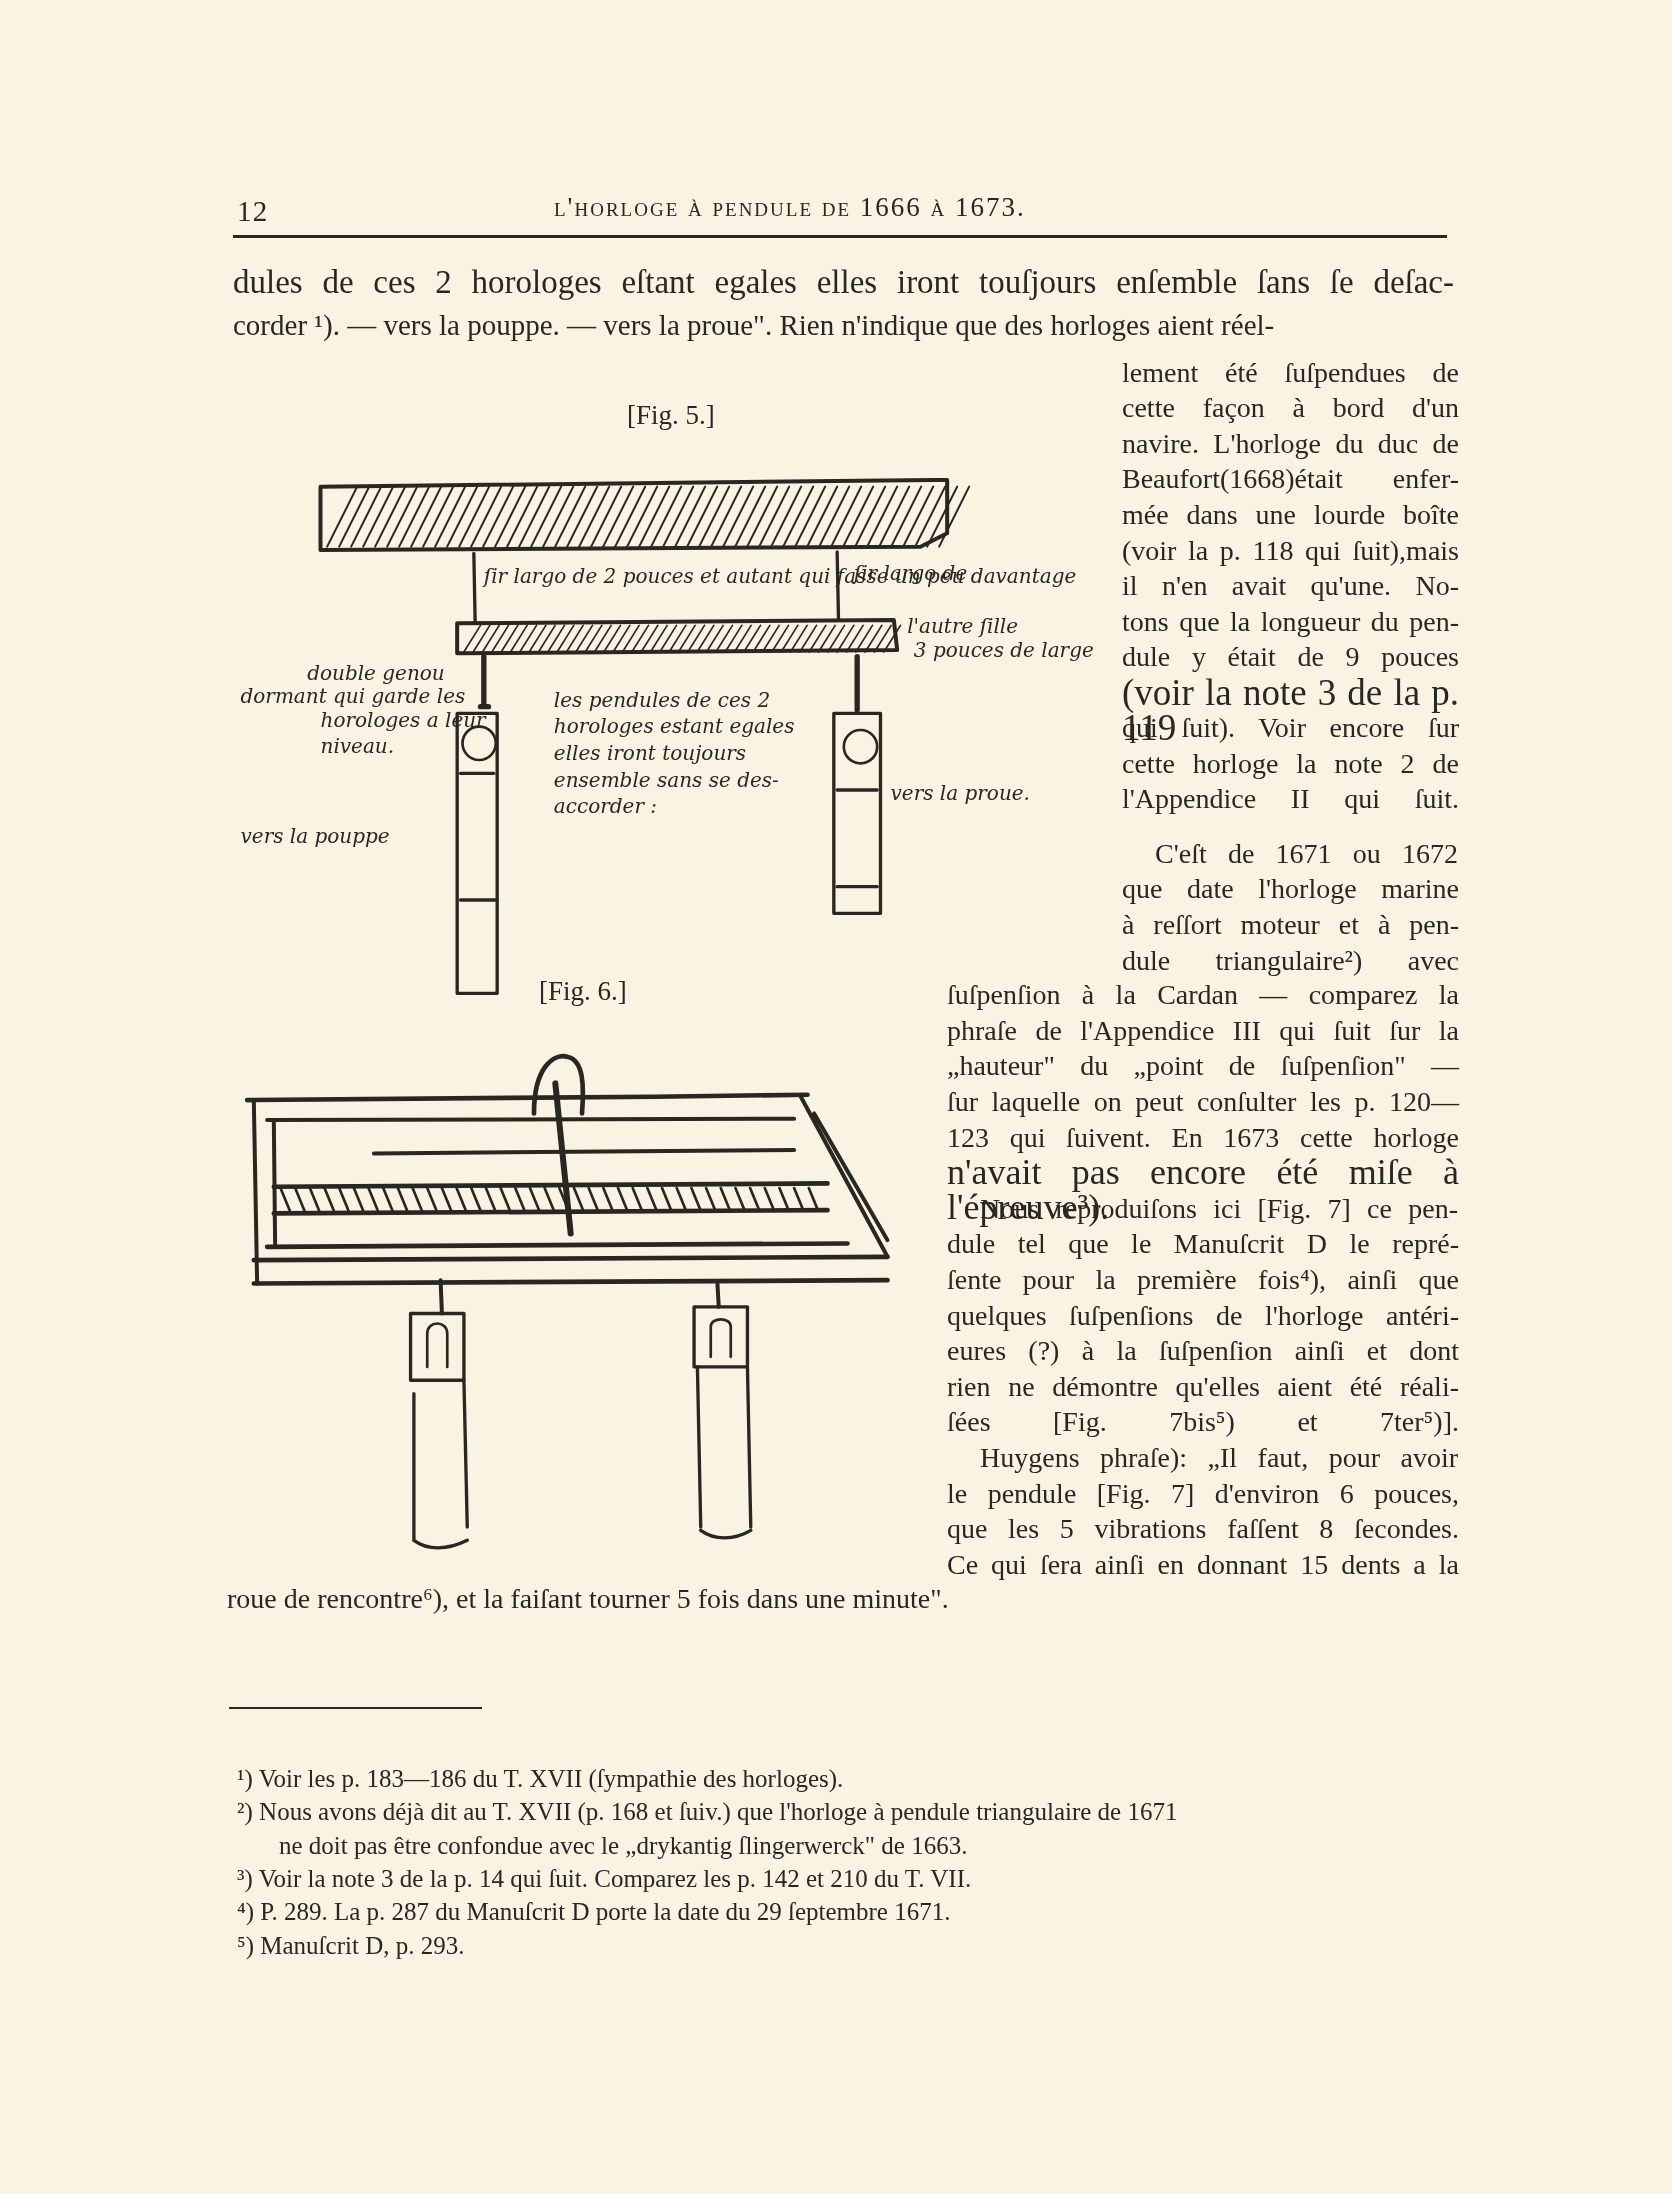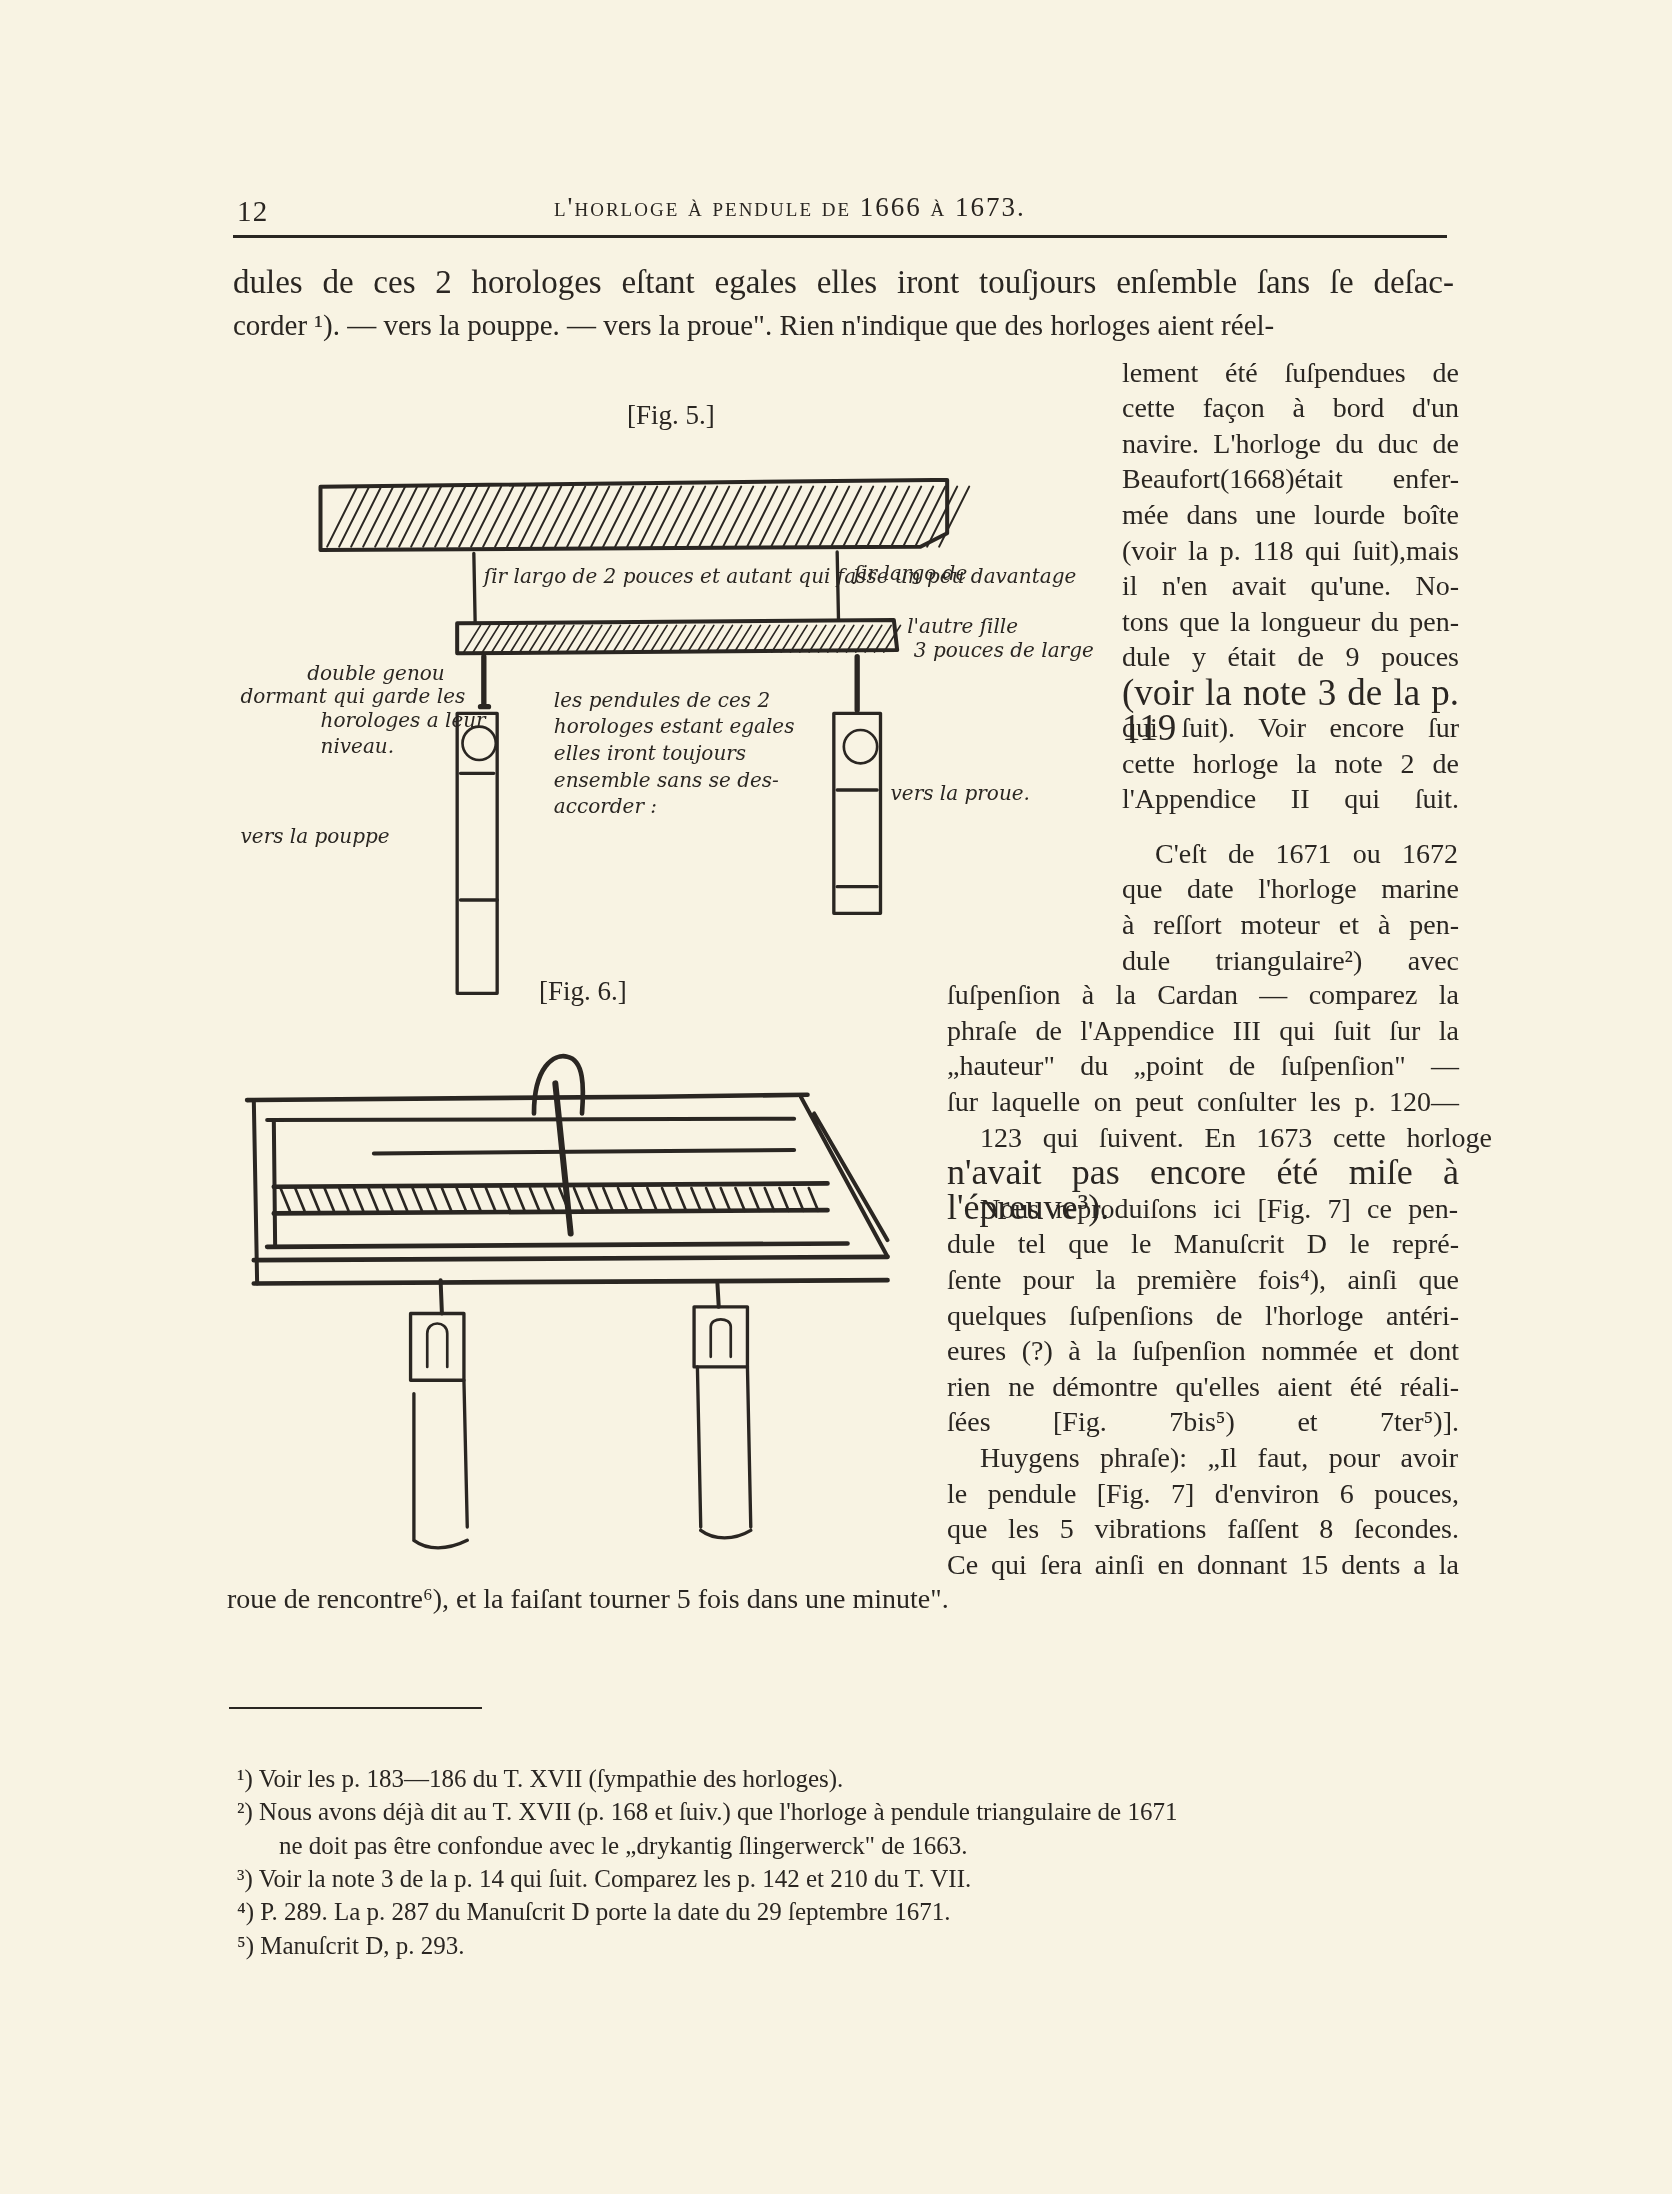--- a/index.html
+++ b/index.html
@@ -62,27 +62,27 @@
     <div class="line just" style="left: 1122px; top: 871px; width: 337px; font-size: 28px;">que date l'horloge marine</div>
     <div class="line just" style="left: 1122px; top: 907px; width: 337px; font-size: 28px;">à reſſort moteur et à pen-</div>
     <div class="line just" style="left: 1122px; top: 943px; width: 337px; font-size: 28px;">dule triangulaire²) avec</div>
   </div>
 
 <div id="col3">
     <div class="line just" style="left: 947px; top: 977px; width: 512px; font-size: 28px;">ſuſpenſion à la Cardan — comparez la</div>
     <div class="line just" style="left: 947px; top: 1013px; width: 512px; font-size: 28px;">phraſe de l'Appendice III qui ſuit ſur la</div>
     <div class="line just" style="left: 947px; top: 1048px; width: 512px; font-size: 28px;">„hauteur" du „point de ſuſpenſion" —</div>
     <div class="line just" style="left: 947px; top: 1084px; width: 512px; font-size: 28px;">ſur laquelle on peut conſulter les p. 120—</div>
-    <div class="line just" style="left: 947px; top: 1120px; width: 512px; font-size: 28px; margin-left: 33px;">123 qui ſuivent. En 1673 cette horloge</div>
+    <div class="line just" style="left: 947px; top: 1120px; width: 512px; font-size: 28px;">123 qui ſuivent. En 1673 cette horloge</div>
     <div class="line just" style="left: 947px; top: 1155px; width: 512px; font-size: 36px;">n'avait pas encore été miſe à l'épreuve³).</div>
     <div class="line just" style="left: 947px; top: 1191px; width: 478px; font-size: 28px; padding-left: 33px;">Nous reproduiſons ici [Fig. 7] ce pen-</div>
     <div class="line just" style="left: 947px; top: 1226px; width: 512px; font-size: 28px;">dule tel que le Manuſcrit D le repré-</div>
     <div class="line just" style="left: 947px; top: 1262px; width: 512px; font-size: 28px;">ſente pour la première fois⁴), ainſi que</div>
     <div class="line just" style="left: 947px; top: 1298px; width: 512px; font-size: 28px;">quelques ſuſpenſions de l'horloge antéri-</div>
-    <div class="line just" style="left: 947px; top: 1333px; width: 512px; font-size: 28px;">eures (?) à la ſuſpenſion nommée et dont</div>
+    <div class="line just" style="left: 947px; top: 1333px; width: 512px; font-size: 28px;">eures (?) à la ſuſpenſion ainſi et dont</div>
     <div class="line just" style="left: 947px; top: 1369px; width: 512px; font-size: 28px;">rien ne démontre qu'elles aient été réali-</div>
     <div class="line just" style="left: 947px; top: 1404px; width: 512px; font-size: 28px;">ſées [Fig. 7bis⁵) et 7ter⁵)].</div>
     <div class="line just" style="left: 947px; top: 1440px; width: 478px; font-size: 28px; padding-left: 33px;">Huygens phraſe): „Il faut, pour avoir</div>
     <div class="line just" style="left: 947px; top: 1476px; width: 512px; font-size: 28px;">le pendule [Fig. 7] d'environ 6 pouces,</div>
     <div class="line just" style="left: 947px; top: 1511px; width: 512px; font-size: 28px;">que les 5 vibrations faſſent 8 ſecondes.</div>
     <div class="line just" style="left: 947px; top: 1547px; width: 512px; font-size: 28px;">Ce qui ſera ainſi en donnant 15 dents a la</div>
   </div>
 
 <div class="line" style="left:227px; top:1581px; font-size:28px;">roue de rencontre⁶), et la faiſant tourner 5 fois dans une minute".</div>
 

